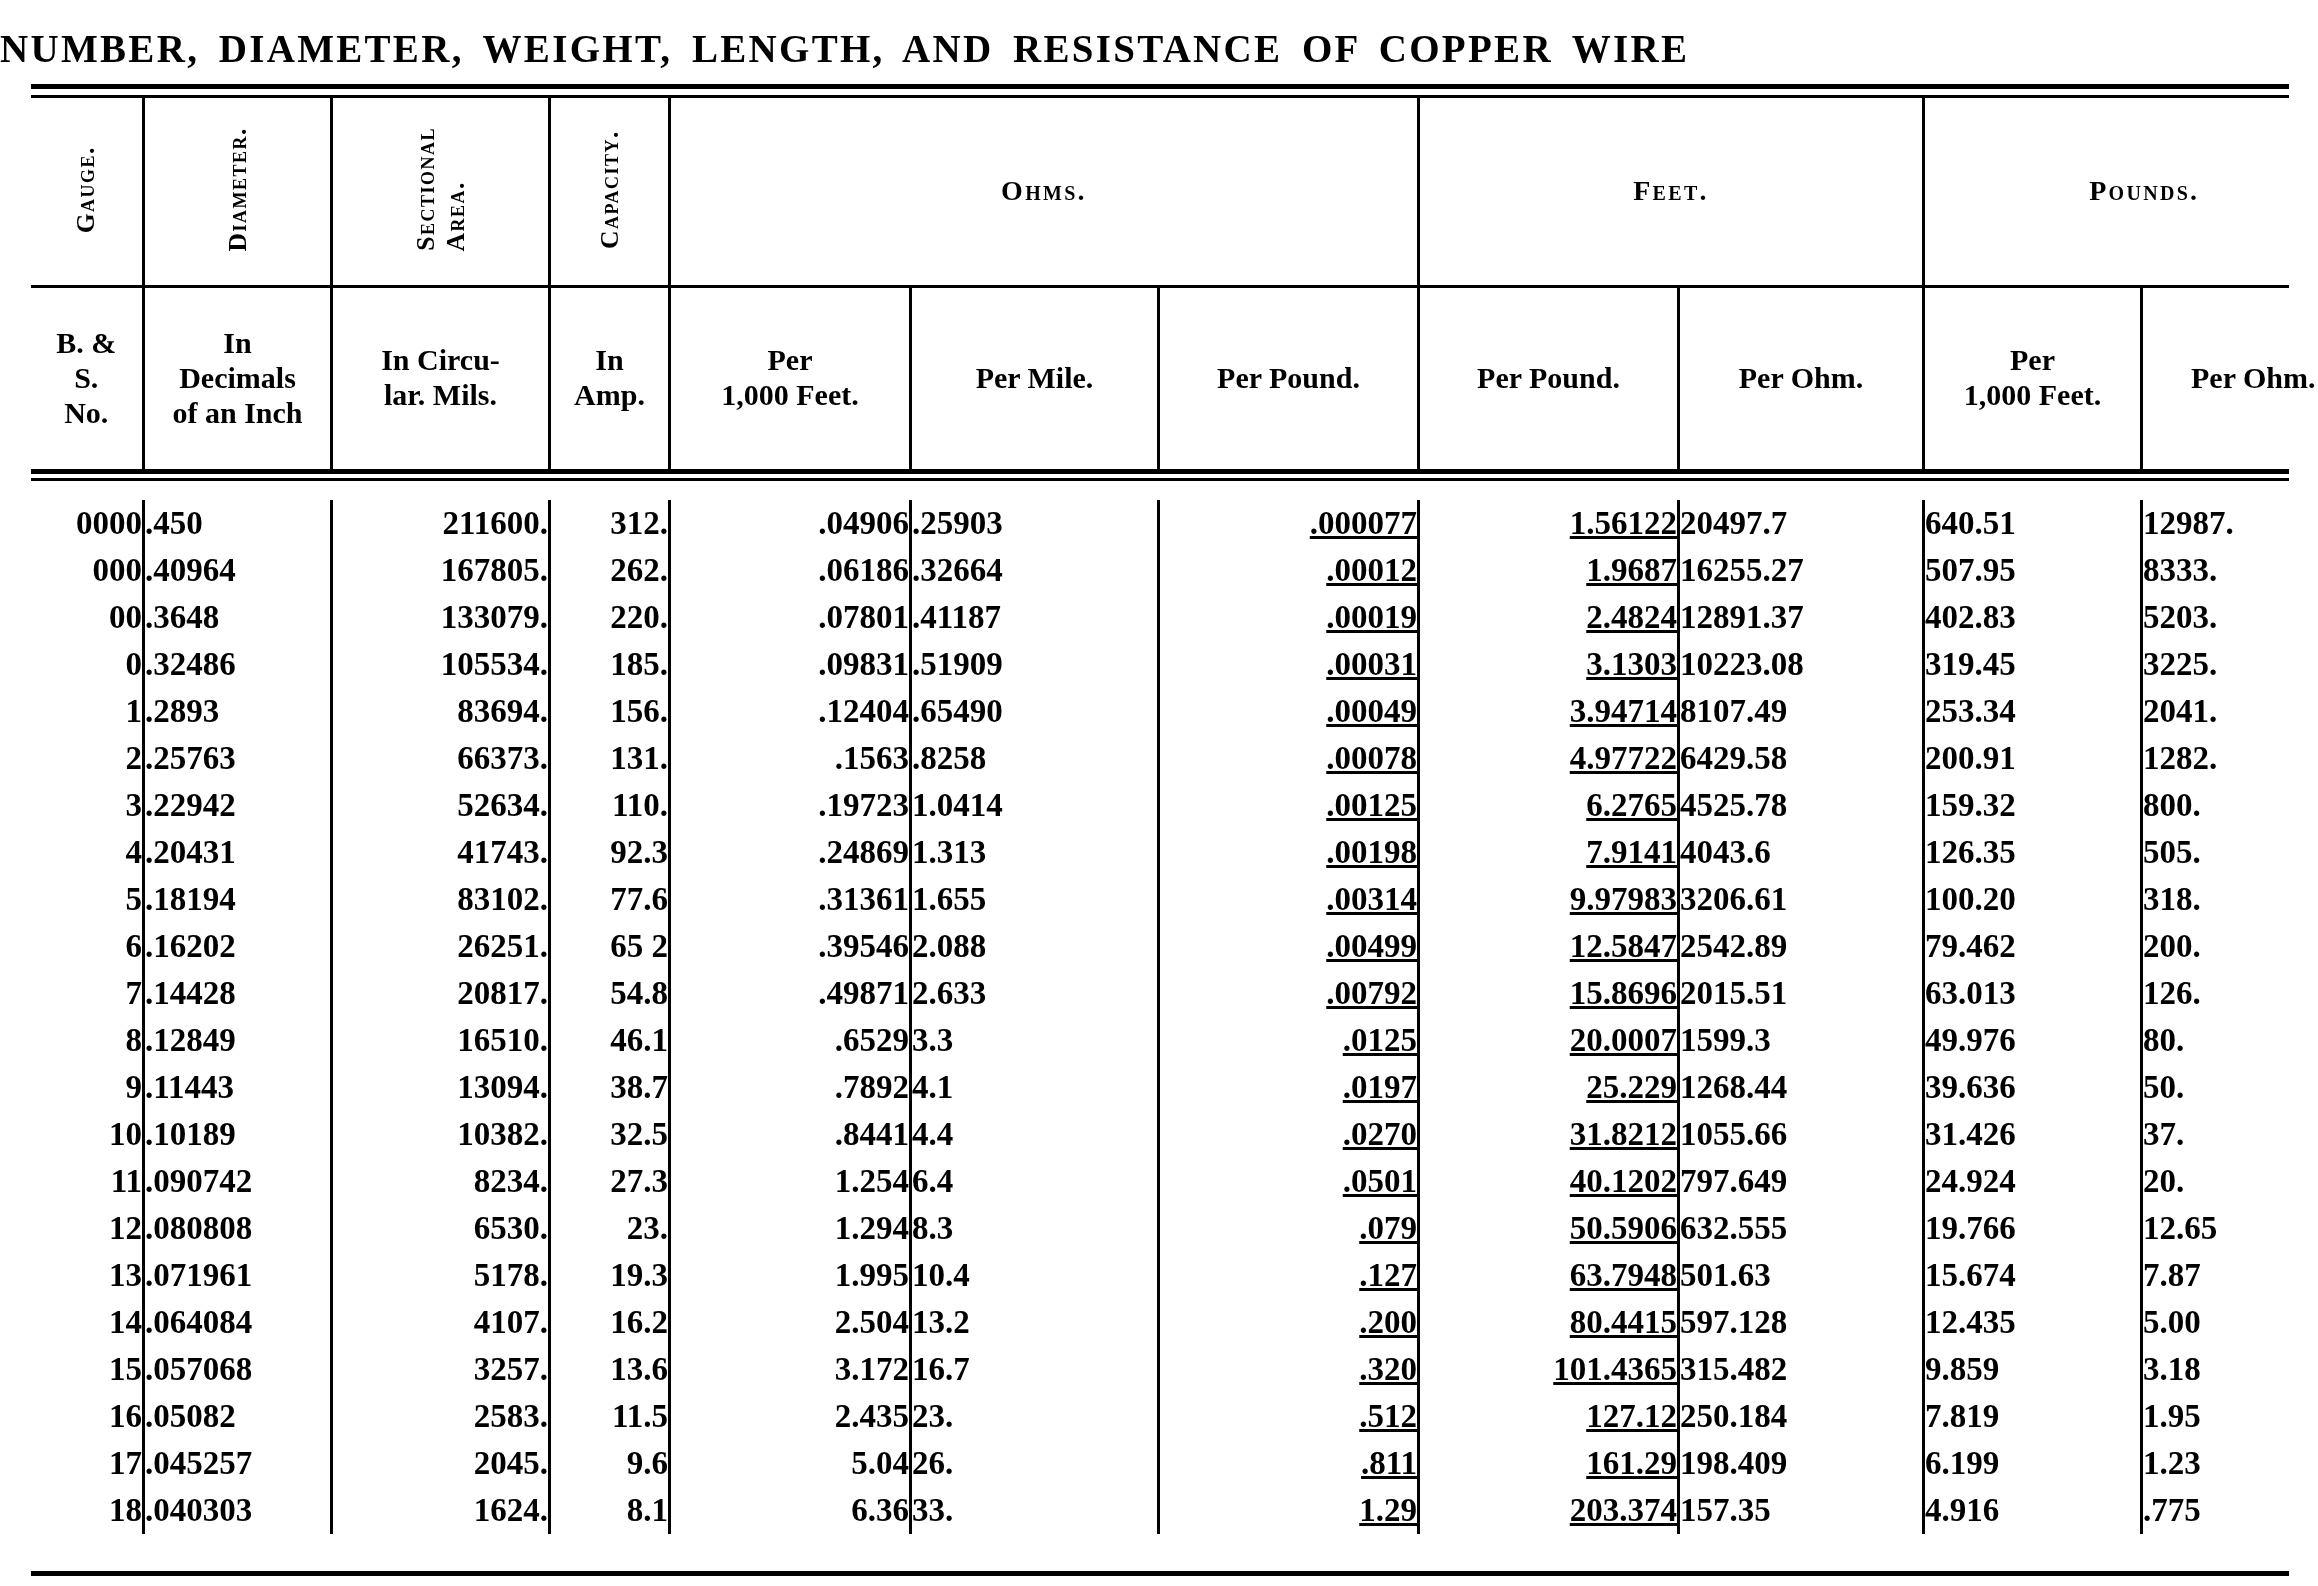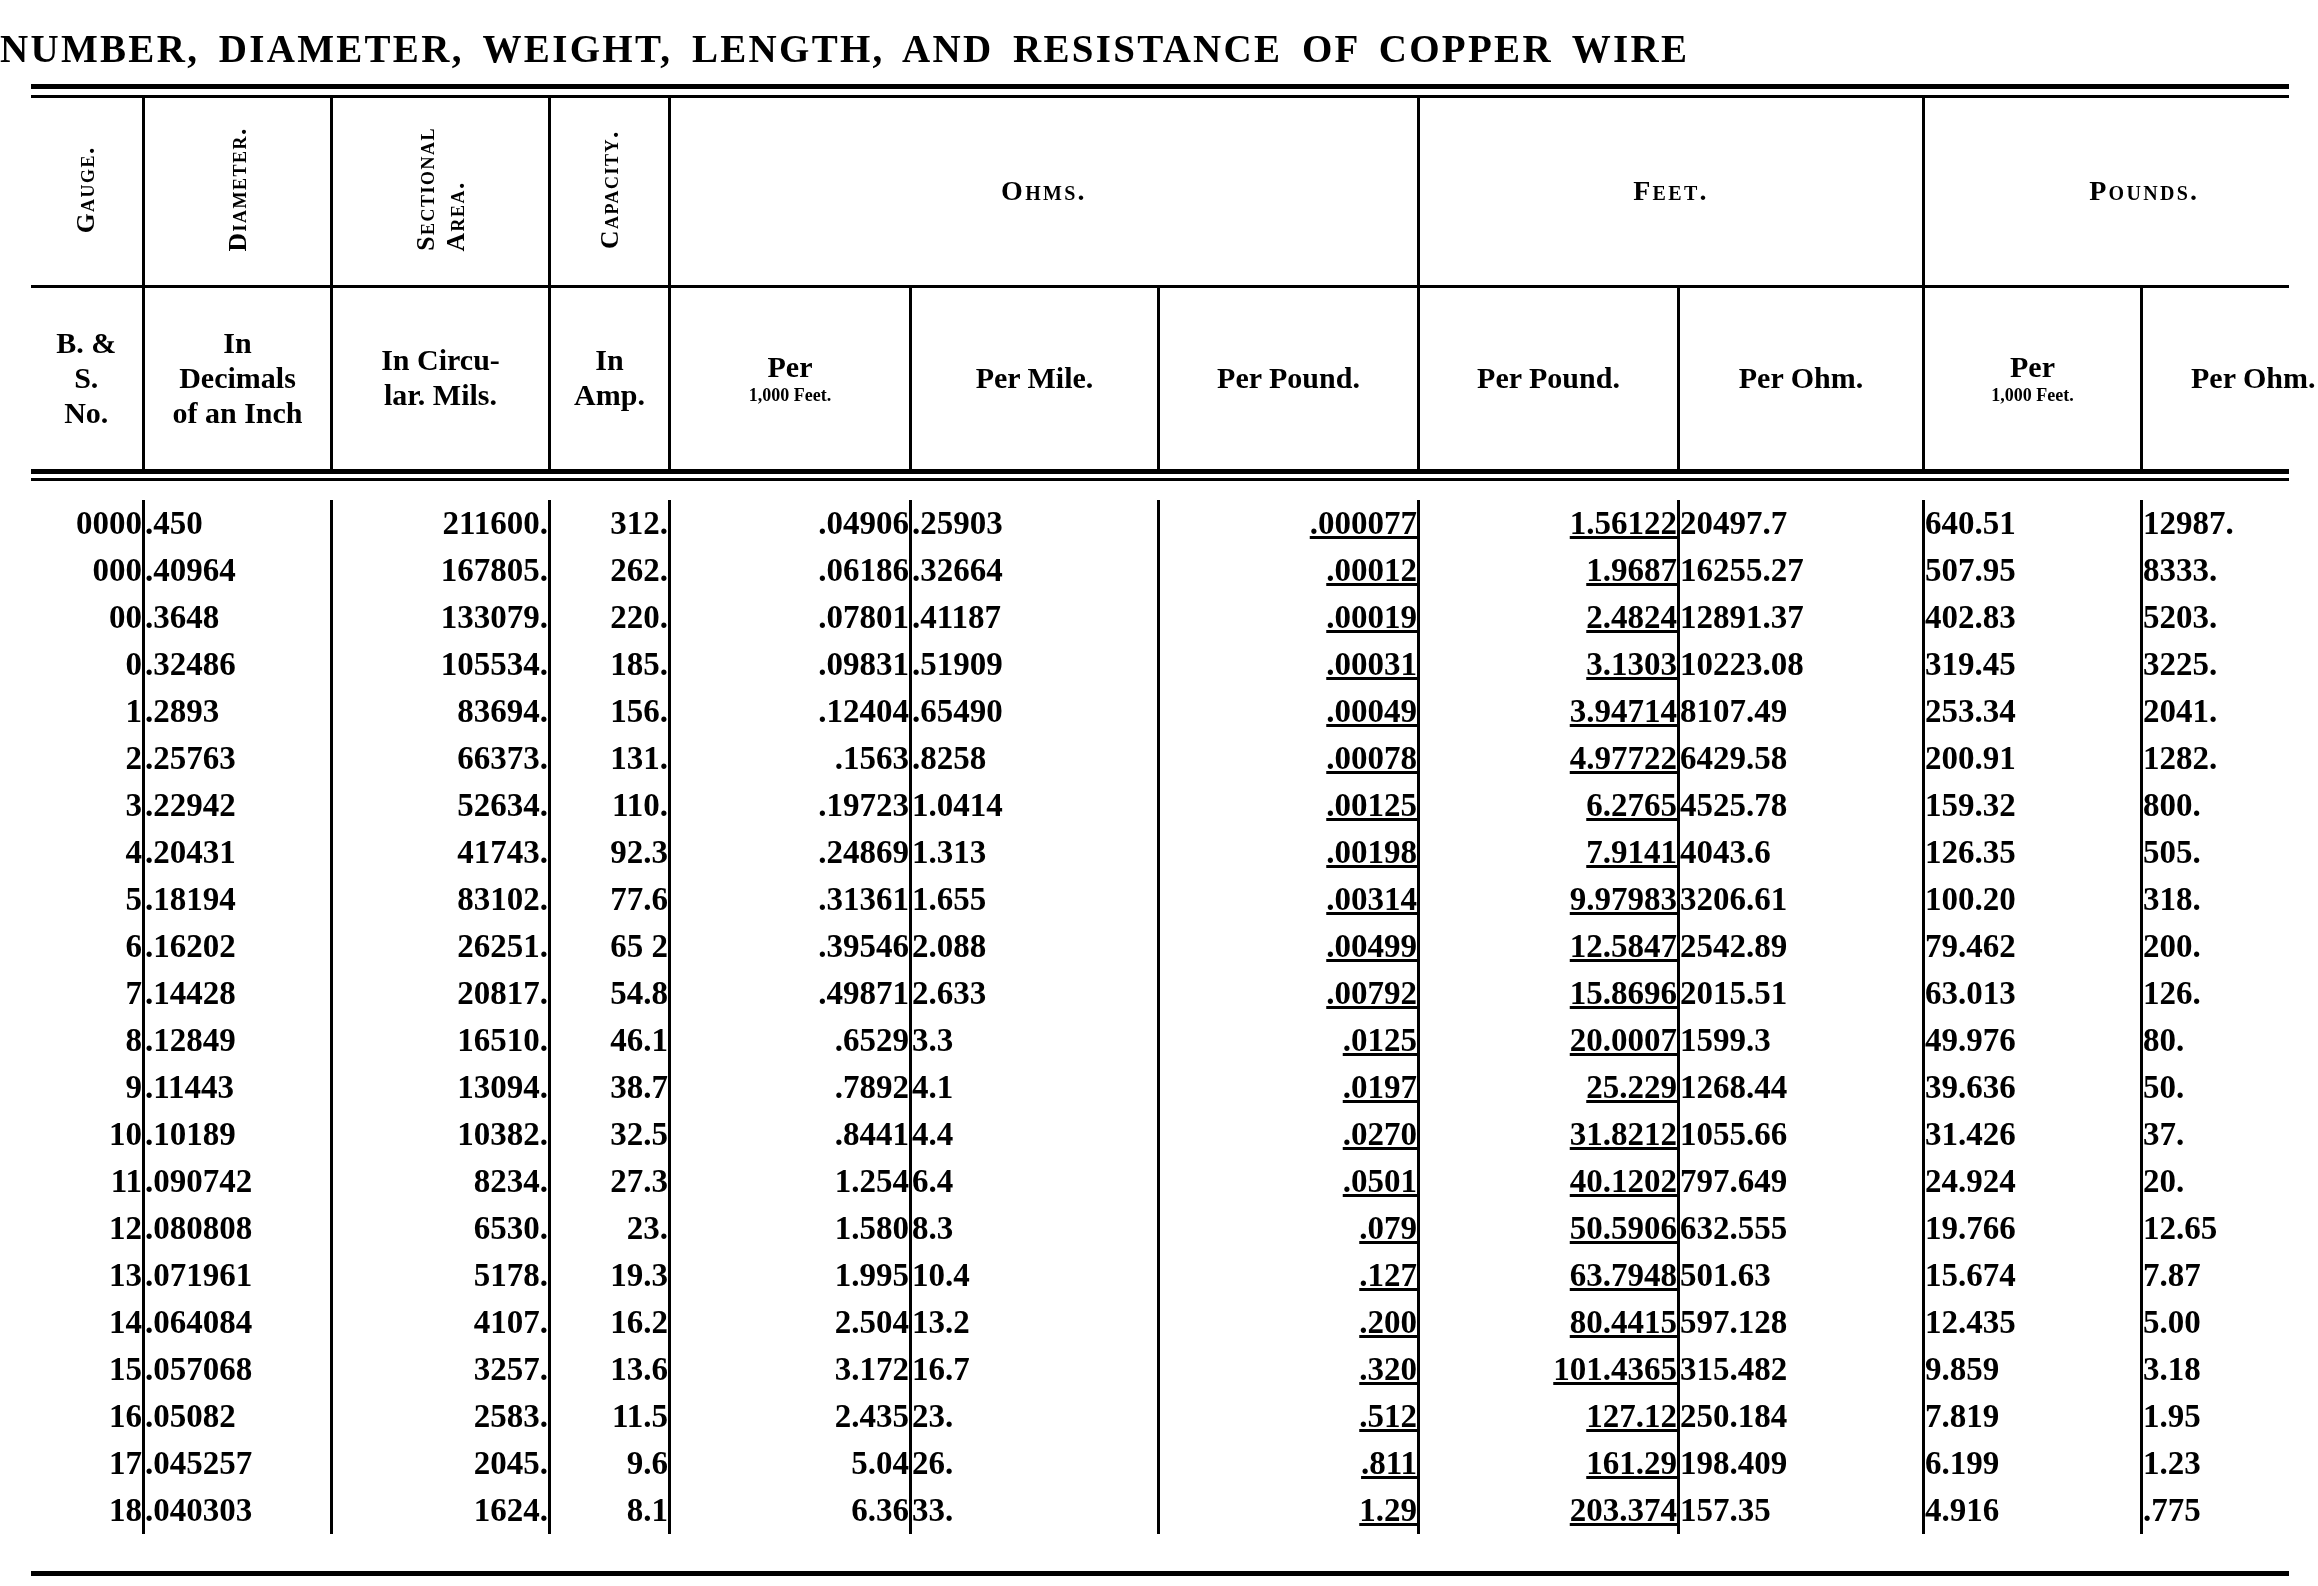--- a/index.html
+++ b/index.html
@@ -96,21 +96,21 @@
   .sub-head {
     height: 181px;
   }
   .sub-lbl {
     text-align: center;
     font-size: 30px;
     line-height: 1.16;
     font-weight: bold;
     font-family: "Liberation Serif", "DejaVu Serif", serif;
   }
-  .sub-lbl .sm { font-size: 18px; }
+  .sub-lbl .sm { font-size: 30px; }
 
   
   .data-row { height: 47px; }
   .cell {
     font-size: 33px;
     font-weight: bold;
     white-space: nowrap;
     font-family: "Liberation Serif", "DejaVu Serif", serif;
   }
   .pad-r { padding-right: 22.6px; }
@@ -441,21 +441,21 @@
           <td class="cell ta-r vsep pad-r-xl">40.1202</td>
           <td class="cell ta-l vsep pad-l-lg">797.649</td>
           <td class="cell ta-l vsep pad-l">24.924</td>
           <td class="cell ta-l vsep pad-l-lg">20.</td>
         </tr>
         <tr class="data-row">
           <td class="cell ta-r pad-r">12</td>
           <td class="cell ta-l vsep pad-l">.080808</td>
           <td class="cell ta-r vsep pad-r-lg">6530.</td>
           <td class="cell ta-r vsep pad-r">23.</td>
-          <td class="cell ta-r vsep pad-r-lg">1.580</td>
+          <td class="cell ta-r vsep pad-r-lg">1.294</td>
           <td class="cell ta-l vsep pad-l-lg">8.3</td>
           <td class="cell ta-r vsep pad-r-xl">.079</td>
           <td class="cell ta-r vsep pad-r-xl">50.5906</td>
           <td class="cell ta-l vsep pad-l-lg">632.555</td>
           <td class="cell ta-l vsep pad-l">19.766</td>
           <td class="cell ta-l vsep pad-l-lg">12.65</td>
         </tr>
         <tr class="data-row">
           <td class="cell ta-r pad-r">13</td>
           <td class="cell ta-l vsep pad-l">.071961</td>

